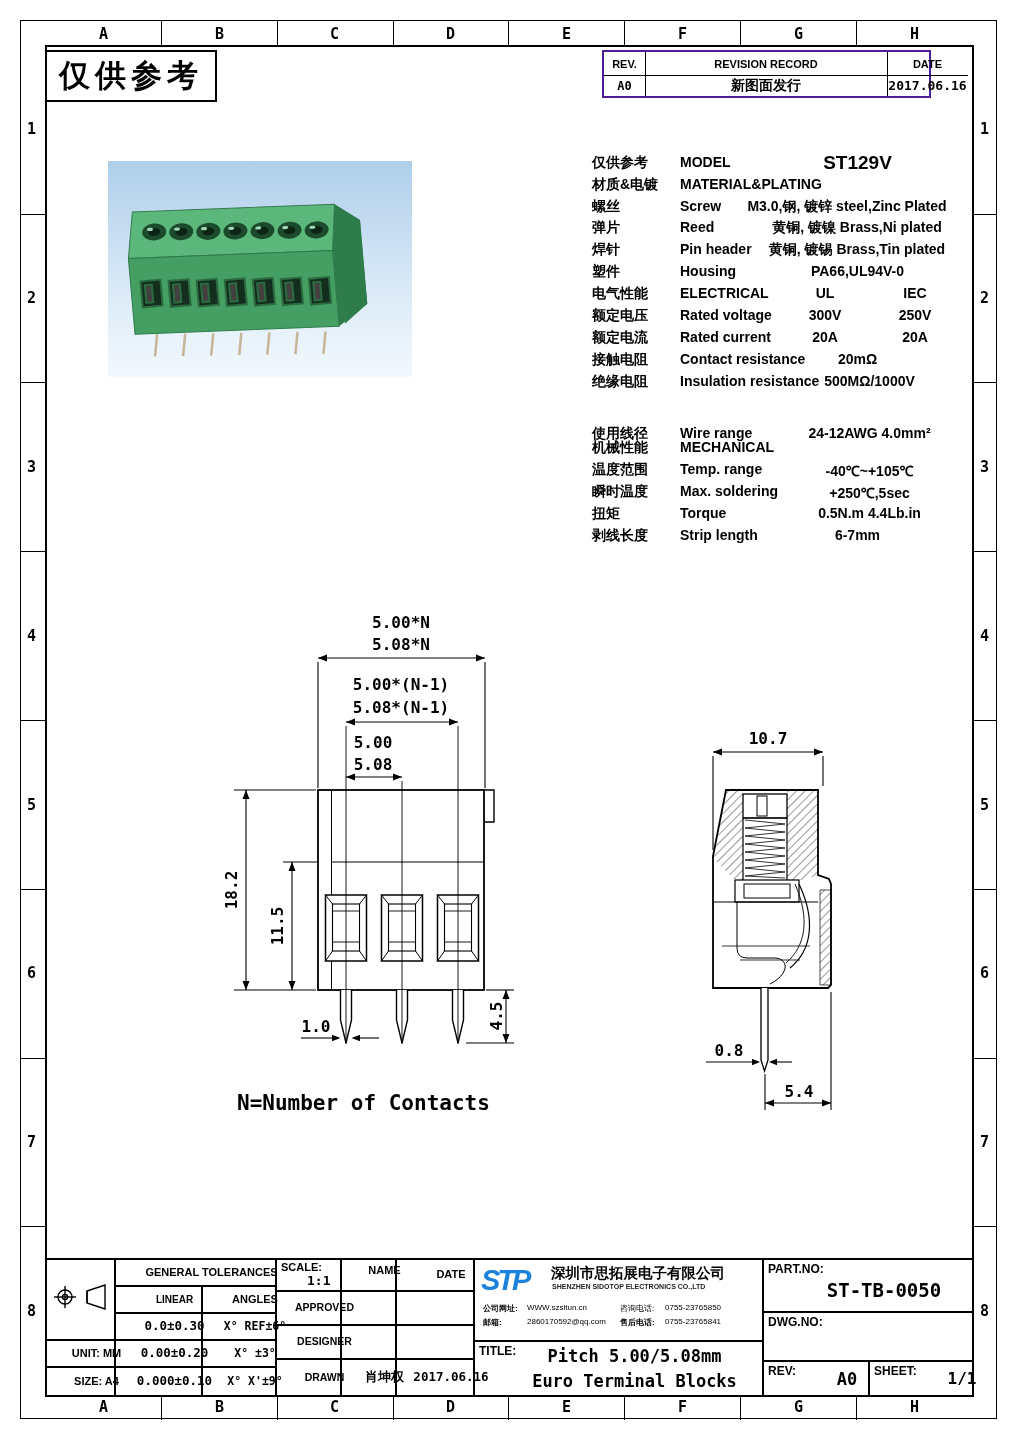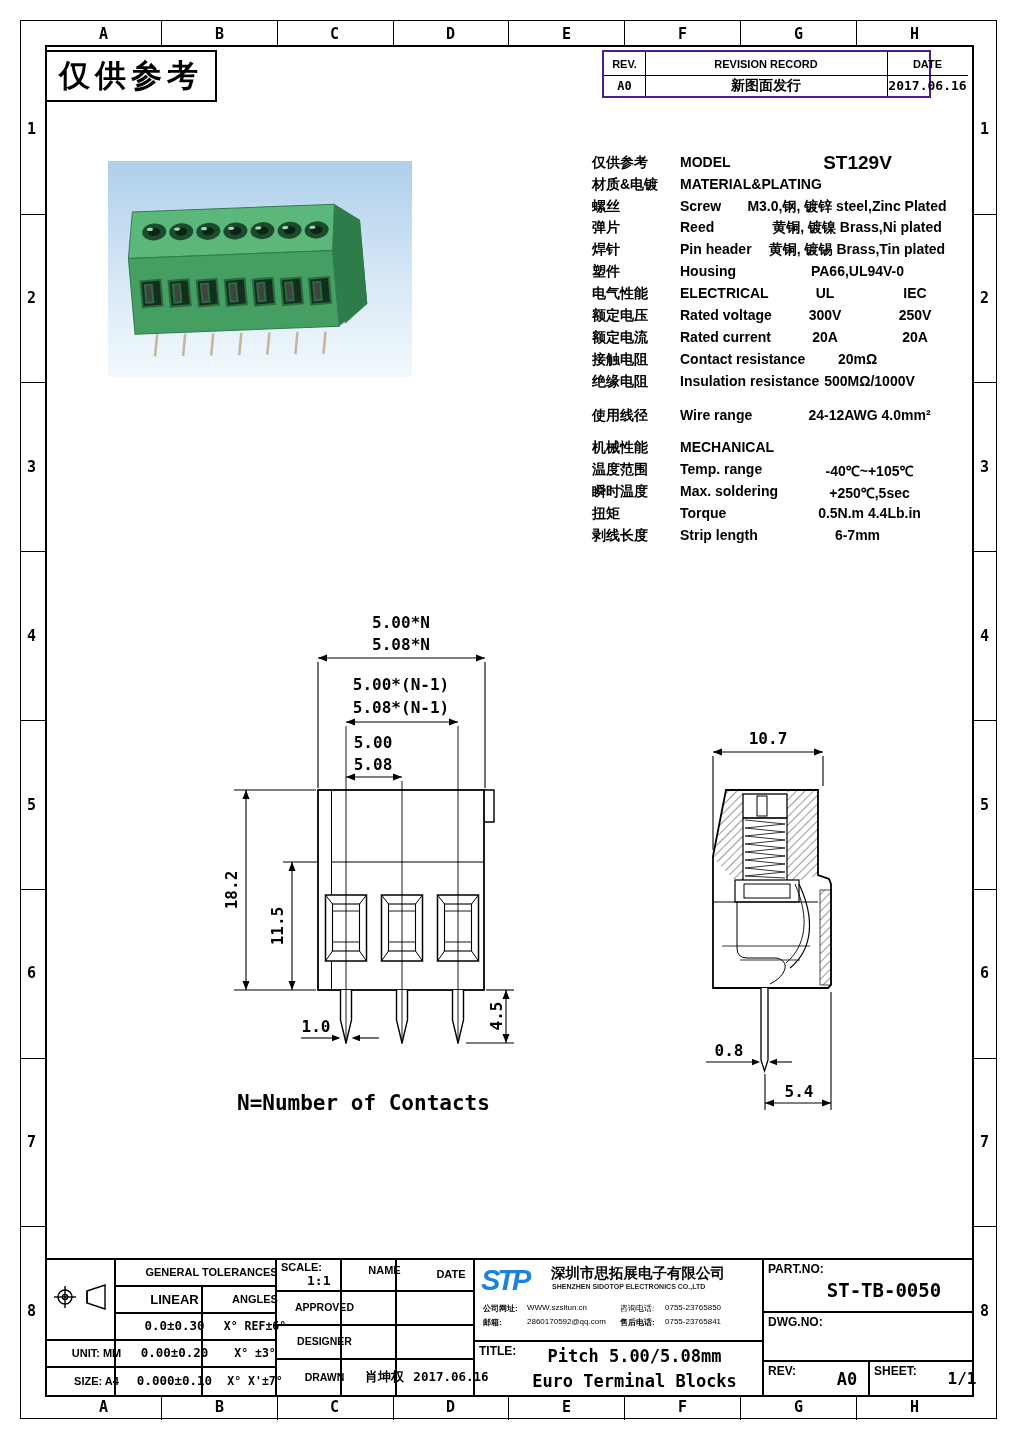--- a/index.html
+++ b/index.html
@@ -253,21 +253,21 @@
     <div class="srow" style="top:197px">
         <span class="cn">接触电阻</span>
         <span class="en">Contact resistance</span>
         <span class="v">20mΩ</span>
       </div>
     <div class="srow" style="top:219px">
         <span class="cn">绝缘电阻</span>
         <span class="en">Insulation resistance</span>
         <span class="v" style="left:170px;width:215px">500MΩ/1000V</span>
       </div>
-    <div class="srow" style="top:253px">
+    <div class="srow" style="top:271px">
         <span class="cn">使用线径</span>
         <span class="en">Wire range</span>
         <span class="v" style="left:170px;width:215px">24-12AWG 4.0mm²</span>
       </div>
     <div class="srow" style="top:285px">
         <span class="cn">机械性能</span>
         <span class="en">MECHANICAL</span>
         <span class="v"></span>
       </div>
     <div class="srow" style="top:307px">
@@ -468,30 +468,30 @@
         <circle cx="14" cy="17" r="7"></circle>
           <circle cx="14" cy="17" r="2.6"></circle>
         <line x1="3" y1="17" x2="25" y2="17"></line>
           <line x1="14" y1="6" x2="14" y2="28"></line>
         <path d="M36,11 L54,5 L54,29 L36,23 Z"></path>
           <line x1="36" y1="11" x2="36" y2="23"></line>
       </g>
     </svg>
 
     <div class="cellc" style="left:69px;top:0;width:161px;height:27px;font-size:11px">GENERAL TOLERANCES</div>
-    <div class="cellc" style="left:69px;top:27px;width:87px;height:29px;font-size:13px">LINEAR</div>
+    <div class="cellc" style="left:69px;top:27px;width:87px;height:29px;font-size:10px">LINEAR</div>
     <div class="cellc" style="left:156px;top:27px;width:74px;height:27px;font-size:11px">ANGLES</div>
     <div class="cellc" style="left:69px;top:54px;width:87px;height:27px;font-size:12.5px;font-family:'DejaVu Sans Mono',monospace">0.0±0.30</div>
     <div class="cellc" style="left:156px;top:54px;width:74px;height:27px;font-size:11.5px;font-family:'DejaVu Sans Mono',monospace">X° REF±6°</div>
     <div class="cellc" style="left:0;top:81px;width:69px;height:27px;font-size:11px">UNIT: MM</div>
     <div class="cellc" style="left:69px;top:81px;width:87px;height:27px;font-size:12.5px;font-family:'DejaVu Sans Mono',monospace">0.00±0.20</div>
     <div class="cellc" style="left:156px;top:81px;width:74px;height:27px;font-size:11.5px;font-family:'DejaVu Sans Mono',monospace">X° ±3°</div>
     <div class="cellc" style="left:0;top:108px;width:69px;height:29px;font-size:11px">SIZE: A4</div>
     <div class="cellc" style="left:69px;top:108px;width:87px;height:29px;font-size:12.5px;font-family:'DejaVu Sans Mono',monospace">0.000±0.10</div>
-    <div class="cellc" style="left:156px;top:108px;width:74px;height:29px;font-size:11.5px;font-family:'DejaVu Sans Mono',monospace">X° X'±7°</div>
+    <div class="cellc" style="left:156px;top:108px;width:74px;height:29px;font-size:11.5px;font-family:'DejaVu Sans Mono',monospace">X° X'±9°</div>
 
     <span class="lbl" style="left:236px;top:3px">SCALE:</span>
     <span class="val" style="left:262px;top:15px;font-size:13px">1:1</span>
     <div class="cellc" style="left:295px;top:0;width:55px;height:24px;font-size:11px">NAME</div>
     <div class="cellc" style="left:350px;top:0;width:78px;height:32px;font-size:11px">DATE</div>
     <div class="cellc" style="left:230px;top:32px;width:65px;height:34px;font-size:10.5px">APPROVED</div>
     <div class="cellc" style="left:230px;top:66px;width:65px;height:34px;font-size:10.5px">DESIGNER</div>
     <div class="cellc" style="left:230px;top:100px;width:65px;height:37px;font-size:10.5px">DRAWN</div>
     <div class="cellc" style="left:295px;top:100px;width:55px;height:37px;font-size:13px">肖坤权</div>
     <div class="cellc" style="left:350px;top:100px;width:78px;height:37px;font-size:12.5px;font-family:'DejaVu Sans Mono',monospace">2017.06.16</div>

